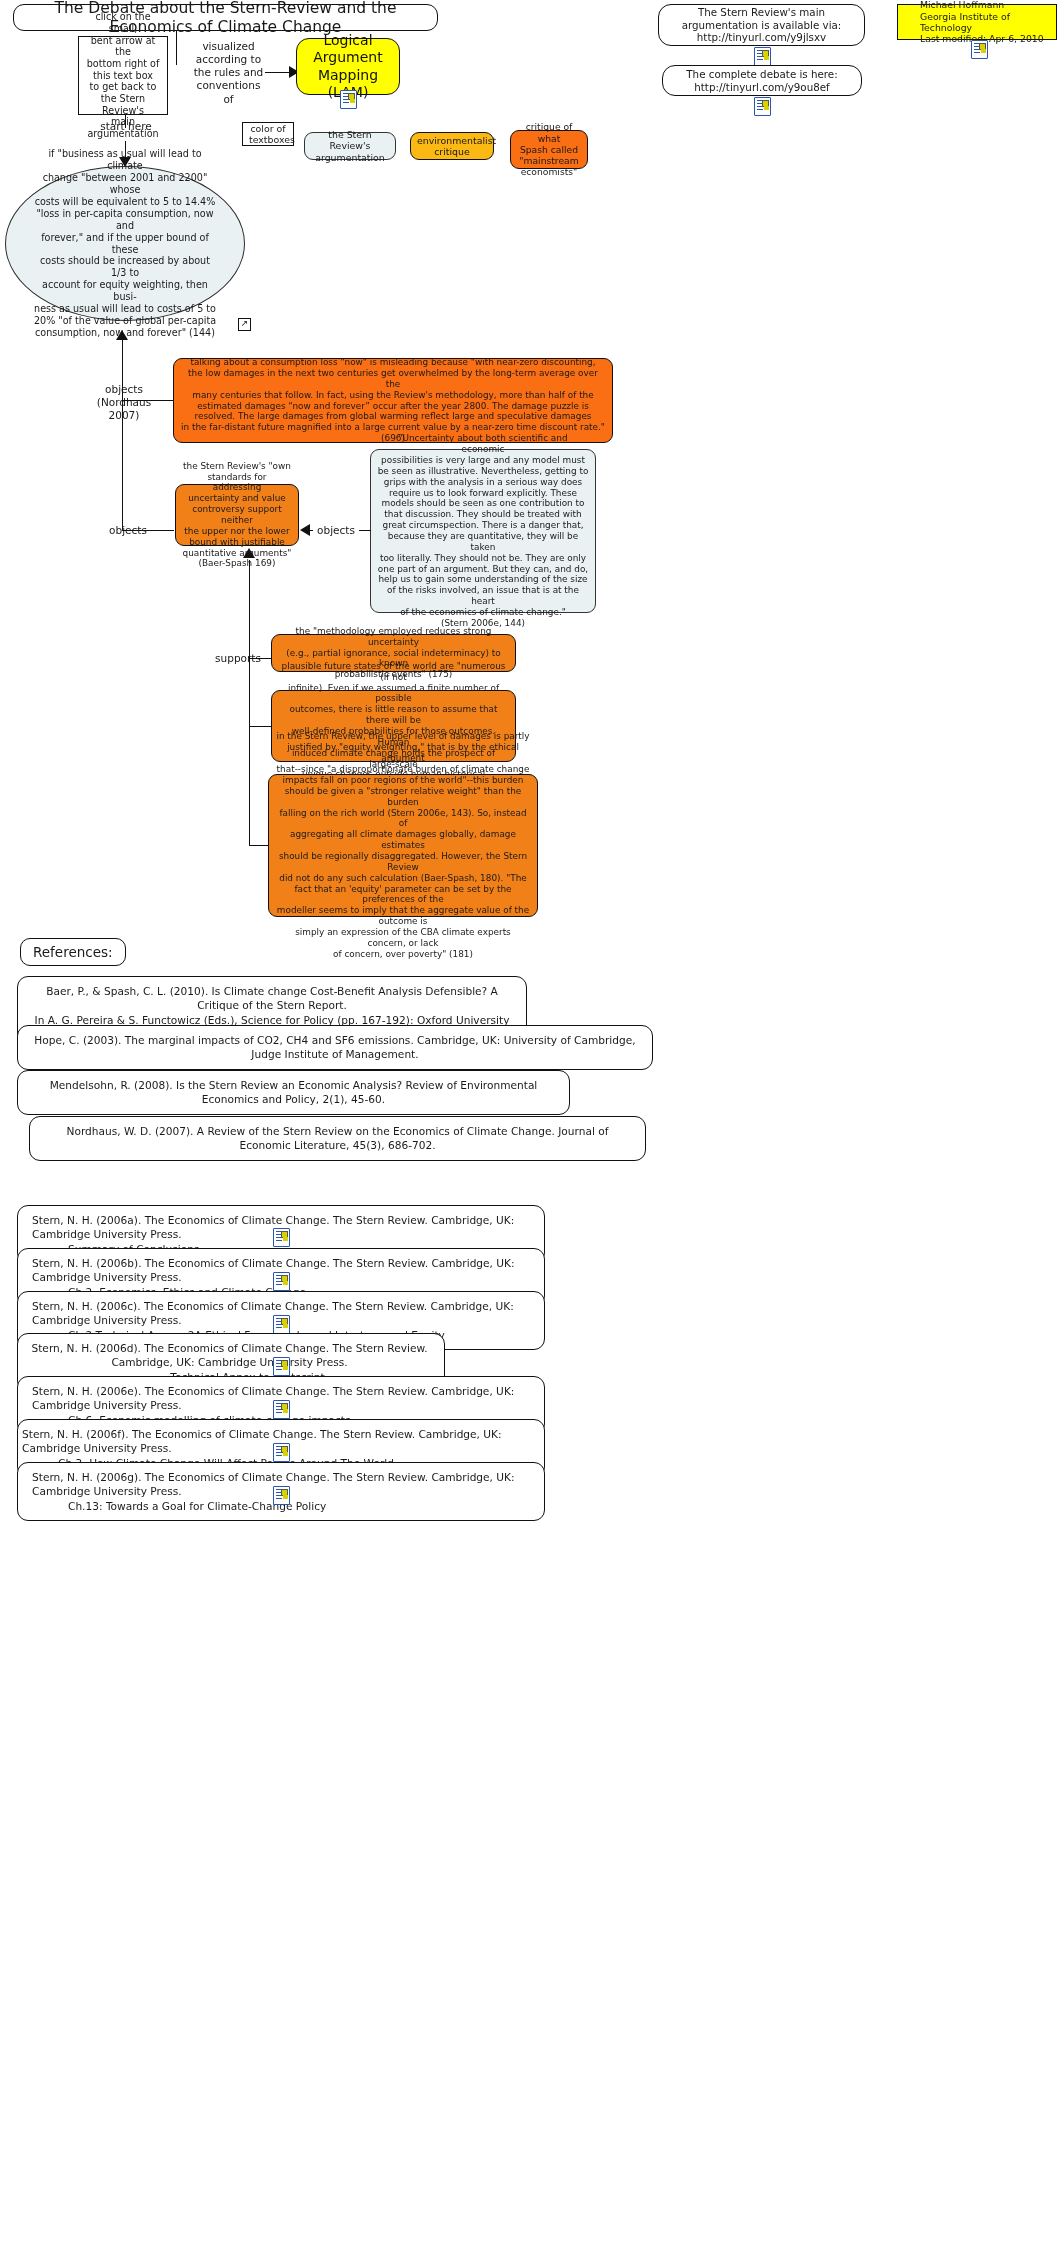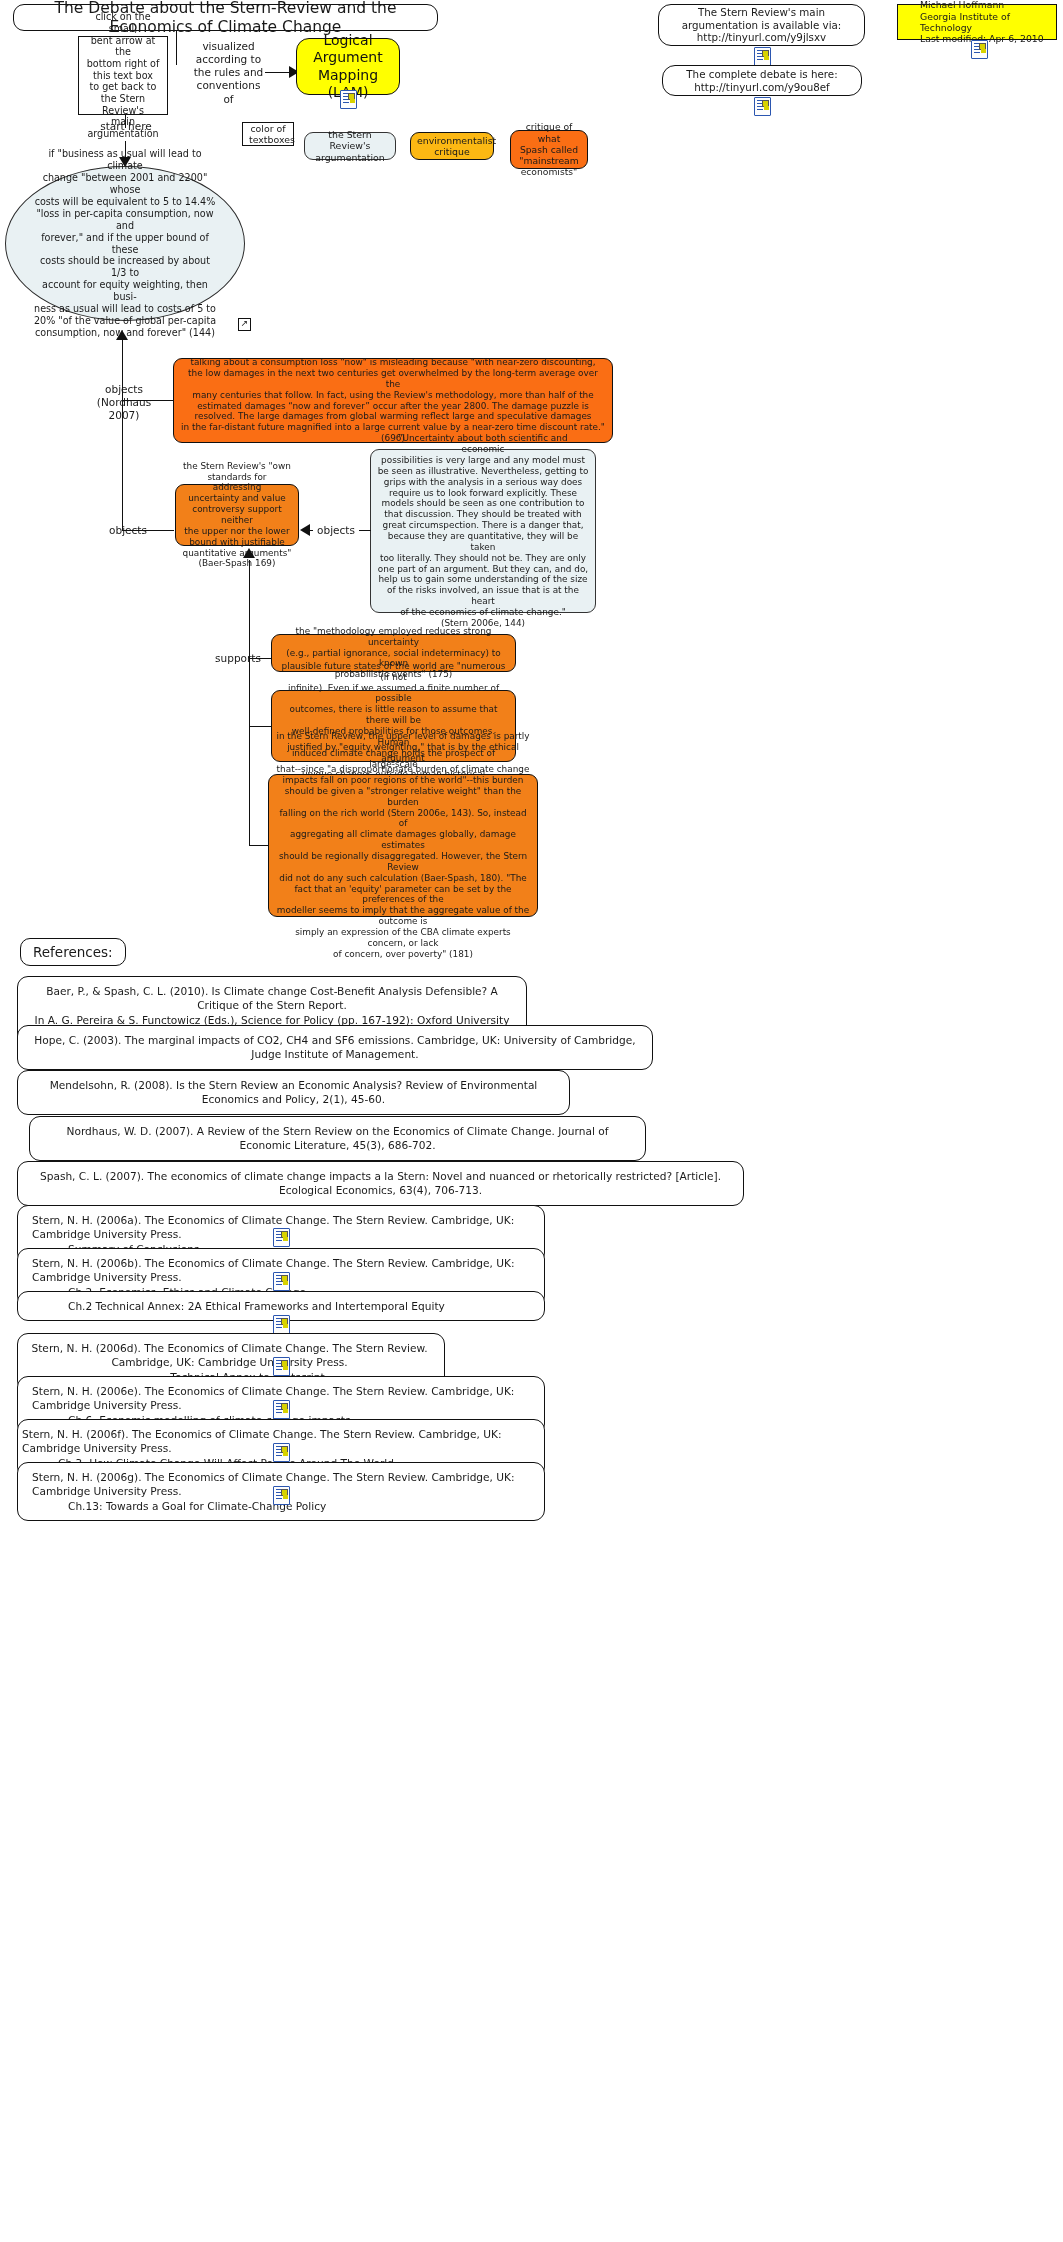--- a/index.html
+++ b/index.html
@@ -384,23 +384,20 @@
   </div>
 
   <div class="abs ref-box" style="left:17px; top:1070px; width:553px;">
     <span class="l1">Mendelsohn, R. (2008). Is the Stern Review an Economic Analysis? Review of Environmental Economics and Policy, 2(1), 45-60.</span>
   </div>
 
   <div class="abs ref-box" style="left:17px; top:1116px; width:617px;margin-left:12px;">
     <span class="l1">Nordhaus, W. D. (2007). A Review of the Stern Review on the Economics of Climate Change. Journal of Economic Literature, 45(3), 686-702.</span>
   </div>
 
-  <div class="abs ref-box" style="left:17px; top:1161px; width:727px;">
-    <span class="l1">Spash, C. L. (2007). The economics of climate change impacts a la Stern: Novel and nuanced or rhetorically restricted? [Article]. Ecological Economics, 63(4), 706-713.</span>
-  </div>
 
   <div class="abs ref-box" style="left:17px; top:1205px; width:528px; text-align:left; padding-left:14px;">
     <span class="l1">Stern, N. H. (2006a). The Economics of Climate Change. The Stern Review. Cambridge, UK: Cambridge University Press.</span>
     <span class="l2" style="padding-left:36px;">Summary of Conclusions</span>
   </div>
   <div class="doc-icon" style="left:273px; top:1228px;">
     <div class="lines"></div>
       <div class="chip"></div>
       <div class="chip2"></div>
   </div>
@@ -409,20 +406,21 @@
     <span class="l1">Stern, N. H. (2006b). The Economics of Climate Change. The Stern Review. Cambridge, UK: Cambridge University Press.</span>
     <span class="l2" style="padding-left:36px;">Ch.2: Economics, Ethics and Climate Change</span>
   </div>
   <div class="doc-icon" style="left:273px; top:1272px;">
     <div class="lines"></div>
       <div class="chip"></div>
       <div class="chip2"></div>
   </div>
 
   <div class="abs ref-box" style="left:17px; top:1291px; width:528px; text-align:left; padding-left:14px;">
+    <span class="l1">Stern, N. H. (2006c). The Economics of Climate Change. The Stern Review. Cambridge, UK: Cambridge University Press.</span>
     <span class="l2" style="padding-left:36px;">Ch.2 Technical Annex: 2A Ethical Frameworks and Intertemporal Equity</span>
   </div>
   <div class="doc-icon" style="left:273px; top:1315px;">
     <div class="lines"></div>
       <div class="chip"></div>
       <div class="chip2"></div>
   </div>
 
   <div class="abs ref-box" style="left:17px; top:1333px; width:428px; text-align:center; padding-left:9px;">
     <span class="l1">Stern, N. H. (2006d). The Economics of Climate Change. The Stern Review. Cambridge, UK: Cambridge University Press.</span>

